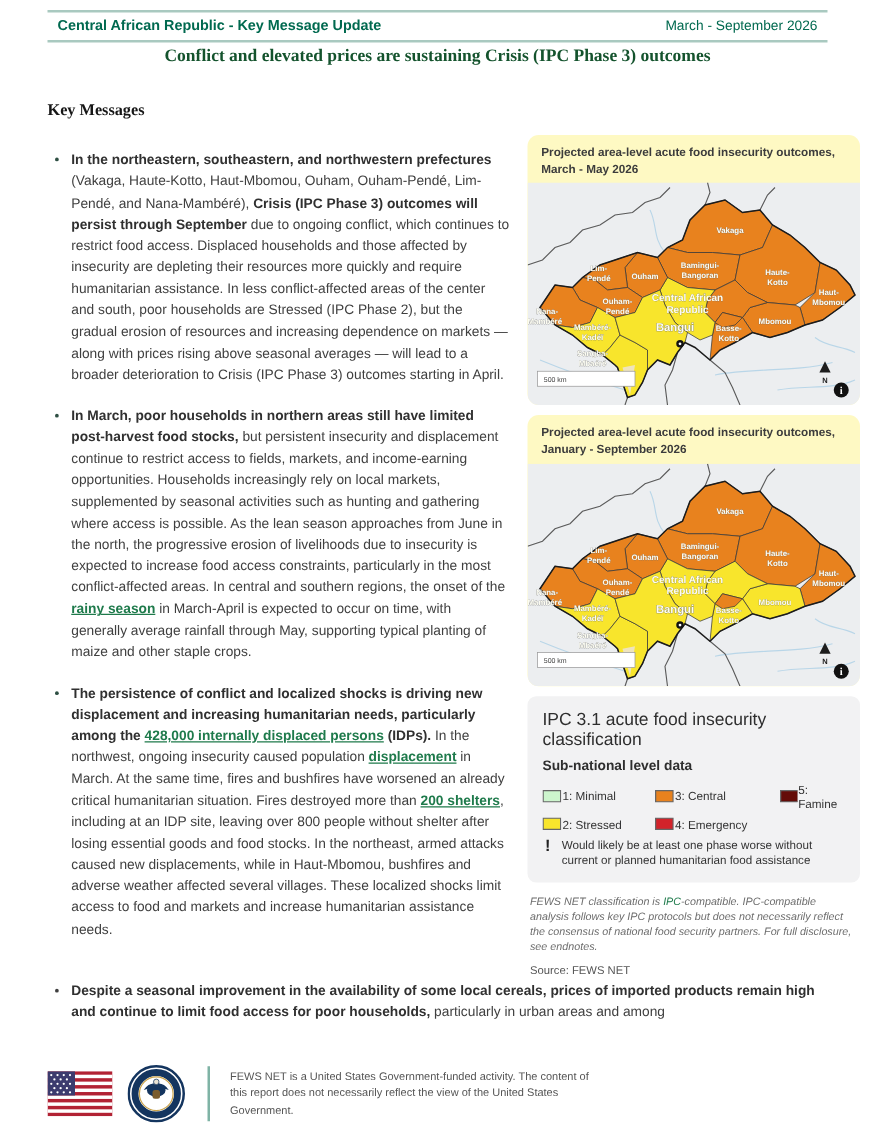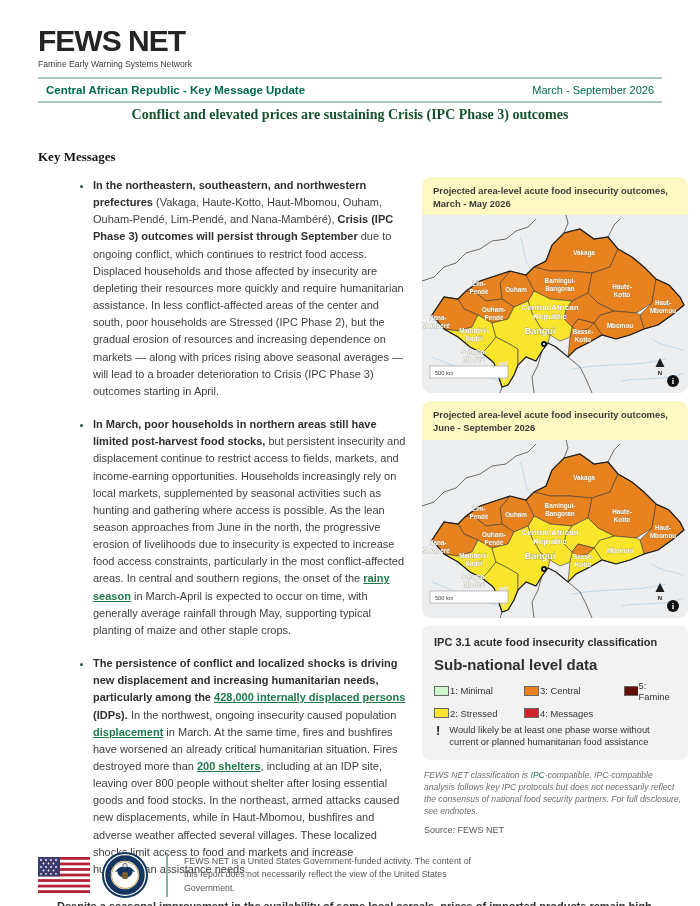--- a/index.html
+++ b/index.html
@@ -20,38 +20,38 @@
   
   .doc-title {
     font-family:"Liberation Serif", serif; font-weight:700; font-size:14px; color:#14532d;
     text-align:center; margin-top:4px;
   }
   .km-heading {
     font-family:"Liberation Serif", serif; font-weight:700; font-size:13px; color:#161616;
     margin:26px 0 12px 38px;
   }
   
-  .content { display:flex; padding:0 12px 0 38px; gap:14px; align-items:flex-start;margin-left:36px; }
+  .content { display:flex; padding:0 12px 0 38px; gap:14px; align-items:center; }
   .messages { width:372px; }
   .messages ul { list-style:disc; padding-left:19px; }
   .messages li { font-size:11px; line-height:1.56; margin-bottom:16px; color:#3f3f3f; }
   .messages li::marker { color:#2e4f43; }
   .b { font-weight:700; color:#303030; }
   .lnk { font-weight:700; color:#1e7a4b; text-decoration:underline; cursor:pointer; }
   .bullet-full { padding:4px 30px 0 57px; }
   .bullet-full .fw { list-style:disc; font-size:11px; line-height:1.56; color:#3f3f3f; }
   
   .figures { width:266px; }
   .fig { background:#fef9c3; border-radius:9px; overflow:hidden; margin-bottom:8px; }
   .fig-title { font-size:9.4px; font-weight:700; color:#3c3c3c; padding:8px 11px 5px 11px; line-height:1.35; }
   .fig svg { display:block; }
   
   .legend { background:#f2f2f3; border-radius:7px; padding:10px 12px 11px 12px; }
-  .legend-title { font-size:11px; font-weight:700; color:#2e2e2e; }
-  .legend-sub { font-size:15px; font-weight:700; color:#2e2e2e; margin-top:8px; }
+  .legend-title { font-size:14px; font-weight:400; color:#2e2e2e; }
+  .legend-sub { font-size:11px; font-weight:700; color:#2e2e2e; margin-top:8px; }
   .legend-grid { display:grid; grid-auto-flow:column; grid-template-rows:repeat(2,auto); grid-template-columns:86px 96px auto; gap:6px 4px; margin-top:7px; }
   .legend-item { display:flex; align-items:center; gap:1px; font-size:9.4px; color:#333; }
   .legend-sym-head { font-size:9.4px; font-weight:700; color:#2e2e2e; margin-top:9px; }
   .legend-sym { display:flex; gap:9px; margin-top:5px; align-items:flex-start; }
   .bang { font-weight:700; font-size:13px; color:#222; line-height:1.1; padding-left:2px; }
   .sym-text { font-size:9.3px; color:#333; line-height:1.35; }
   .footnote { font-size:8.6px; font-style:italic; color:#6d6d6d; line-height:1.4; margin:9px 2px 0 2px; }
   .footnote .lnk2 { color:#1e7a4b; text-decoration:none; }
   .source { font-size:9px; color:#555; margin:8px 2px 0 2px; }
   
@@ -62,24 +62,20 @@
   .disclaimer { font-size:8.8px; color:#555; line-height:1.5; width:290px; }
   .contact { margin-left:auto; background:#dcede6; padding:8px 12px 9px 12px; width:186px; }
   .contact-title { font-family:"Liberation Serif", serif; font-weight:700; font-size:10.6px; color:#141414; }
   .contact a { display:block; font-size:8.8px; color:#2e7d6e; text-decoration:none; margin-top:4px; }
 </style>
 </head>
 <body>
 
 <div class="page">
 
-  <div class="header">
-    <div class="logo">FEWS NET</div>
-    <div class="tagline">Famine Early Warning Systems Network</div>
-  </div>
   <div class="rule top"></div>
   <div class="banner">
     <div class="banner-left">Central African Republic - Key Message Update</div>
     <div class="banner-right">March - September 2026</div>
   </div>
   <div class="rule"></div>
 
   <div class="doc-title">Conflict and elevated prices are sustaining Crisis (IPC Phase 3) outcomes</div>
   <div class="km-heading">Key Messages</div>
 
@@ -170,21 +166,21 @@
       <text x="238" y="160" text-anchor="middle" font-family="Liberation Sans, sans-serif" font-size="6" font-weight="700" fill="#1d1d1d">N</text>
     </g>
     <g>
       <circle cx="251" cy="166" r="6" fill="#111"></circle>
       <text x="251" y="169" text-anchor="middle" font-family="Liberation Serif, serif" font-size="8.5" font-weight="700" fill="#fff">i</text>
     </g>
   </svg>
 </div>
       </div>
       <div class="fig">
-        <div class="fig-title">Projected area-level acute food insecurity outcomes, June - September 2026</div>
+        <div class="fig-title">Projected area-level acute food insecurity outcomes, January - September 2026</div>
         <div>
   <svg width="266" height="178" viewBox="0 0 266 178">
     <rect x="0" y="0" width="266" height="178" fill="#eceef0"></rect>
     <g stroke="#b9d6e8" stroke-width="0.9" fill="none">
       <path d="M10,142 C34,152 52,158 78,166"></path>
       <path d="M150,154 C180,148 214,152 244,144"></path>
       <path d="M200,166 C222,162 244,166 262,158"></path>
       <path d="M98,22 C104,34 100,44 110,56"></path>
       <path d="M230,124 C240,132 250,130 262,136"></path>
     </g>
@@ -279,21 +275,21 @@
           <div class="legend-item">
               <svg width="15" height="10">
                 <rect x="0.5" y="0.5" width="14" height="9" stroke="#666" fill="#e8821e"></rect>
               </svg>
               <span>3: Central</span>
             </div>
           <div class="legend-item">
               <svg width="15" height="10">
                 <rect x="0.5" y="0.5" width="14" height="9" stroke="#666" fill="#d2232a"></rect>
               </svg>
-              <span>4: Messages</span>
+              <span>4: Emergency</span>
             </div>
           <div class="legend-item">
               <svg width="15" height="10">
                 <rect x="0.5" y="0.5" width="14" height="9" stroke="#666" fill="#640c08"></rect>
               </svg>
               <span>5: Famine</span>
             </div>
         </div>
         <div class="legend-sym">
           <span class="bang">!</span>

